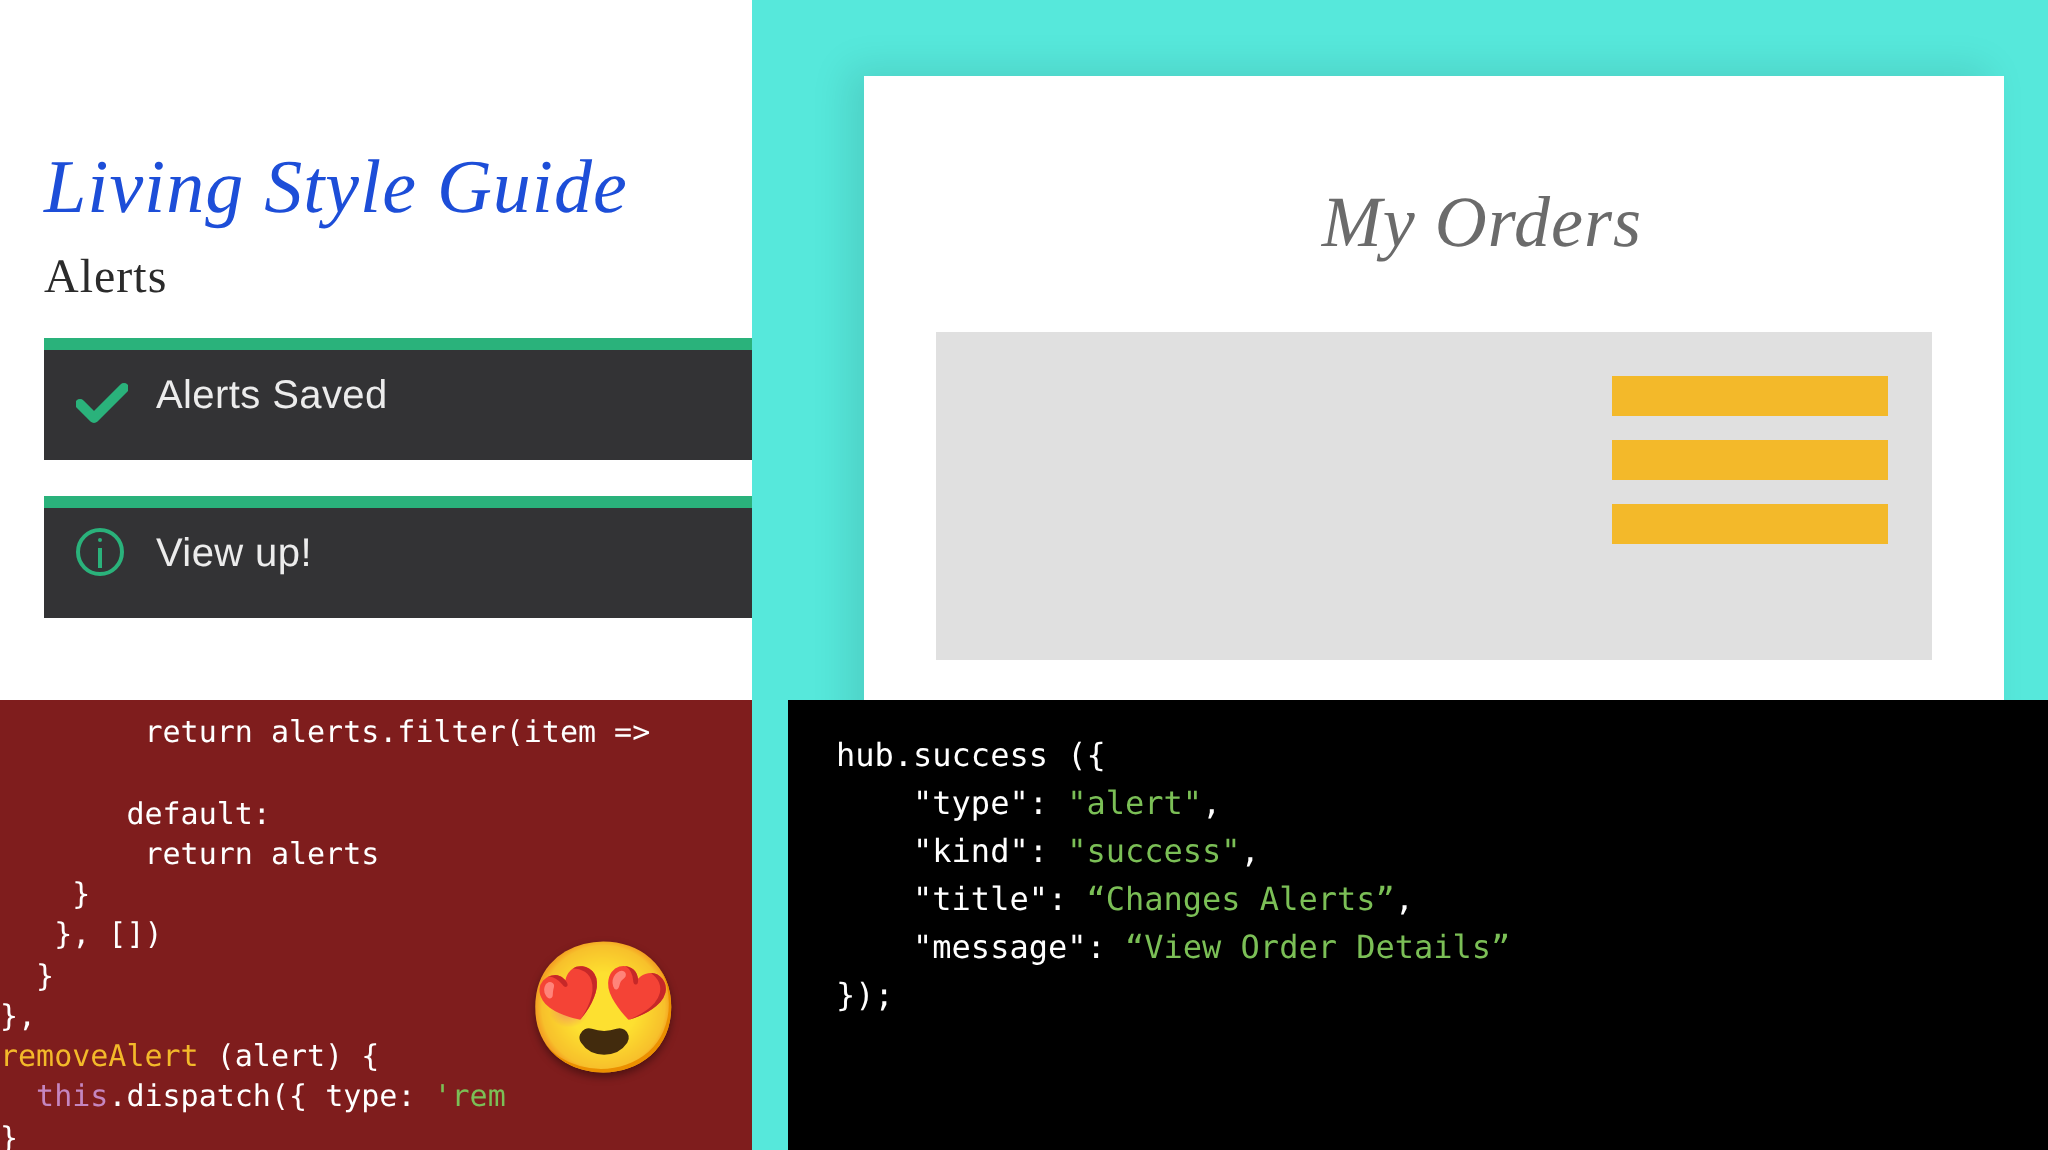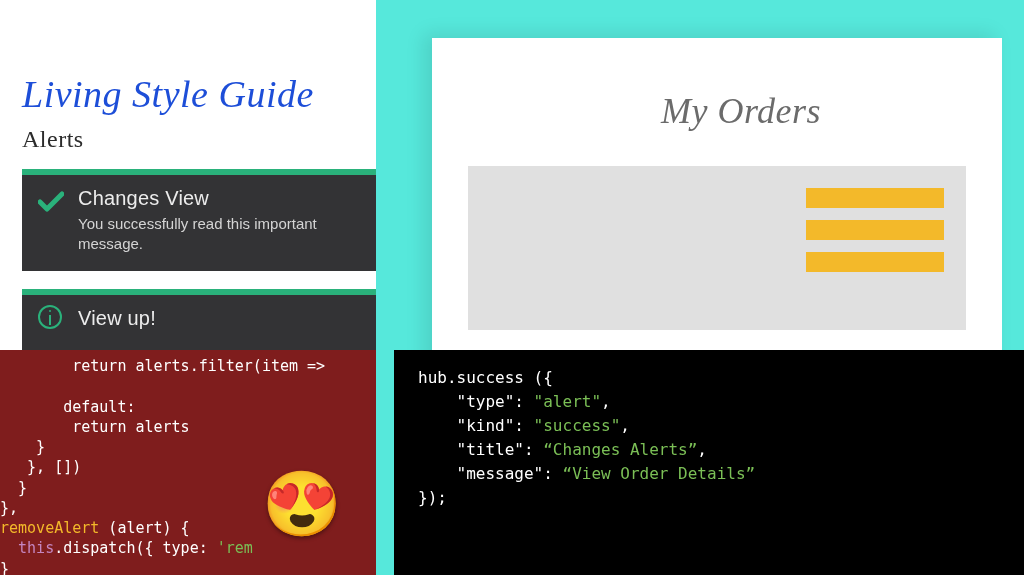--- a/index.html
+++ b/index.html
@@ -39,22 +39,21 @@
   <div class="panel-left">
     <div class="title-left">Living Style Guide</div>
     <div class="subtitle-left">Alerts</div>
 
     <div class="alert">
       <span class="icon check-icon">
         <svg width="26" height="22" viewBox="0 0 26 22">
             <path d="M2 11 L9 18 L24 3" stroke="#2ab27b" stroke-width="5" fill="none" stroke-linecap="round" stroke-linejoin="round"></path>
           </svg>
       </span>
-      <div class="alert-title">Changes View</div>
-      <div class="alert-msg">You successfully read this important message.</div>
+      <div class="alert-title">Alerts Saved</div>
     </div>
 
     <div class="alert info">
       <span class="icon"><span class="info-icon"></span></span>
       <div class="alert-title">View up!</div>
     </div>
   </div>
 
   <div class="panel-right">
     <div class="title-right">My Orders</div>

